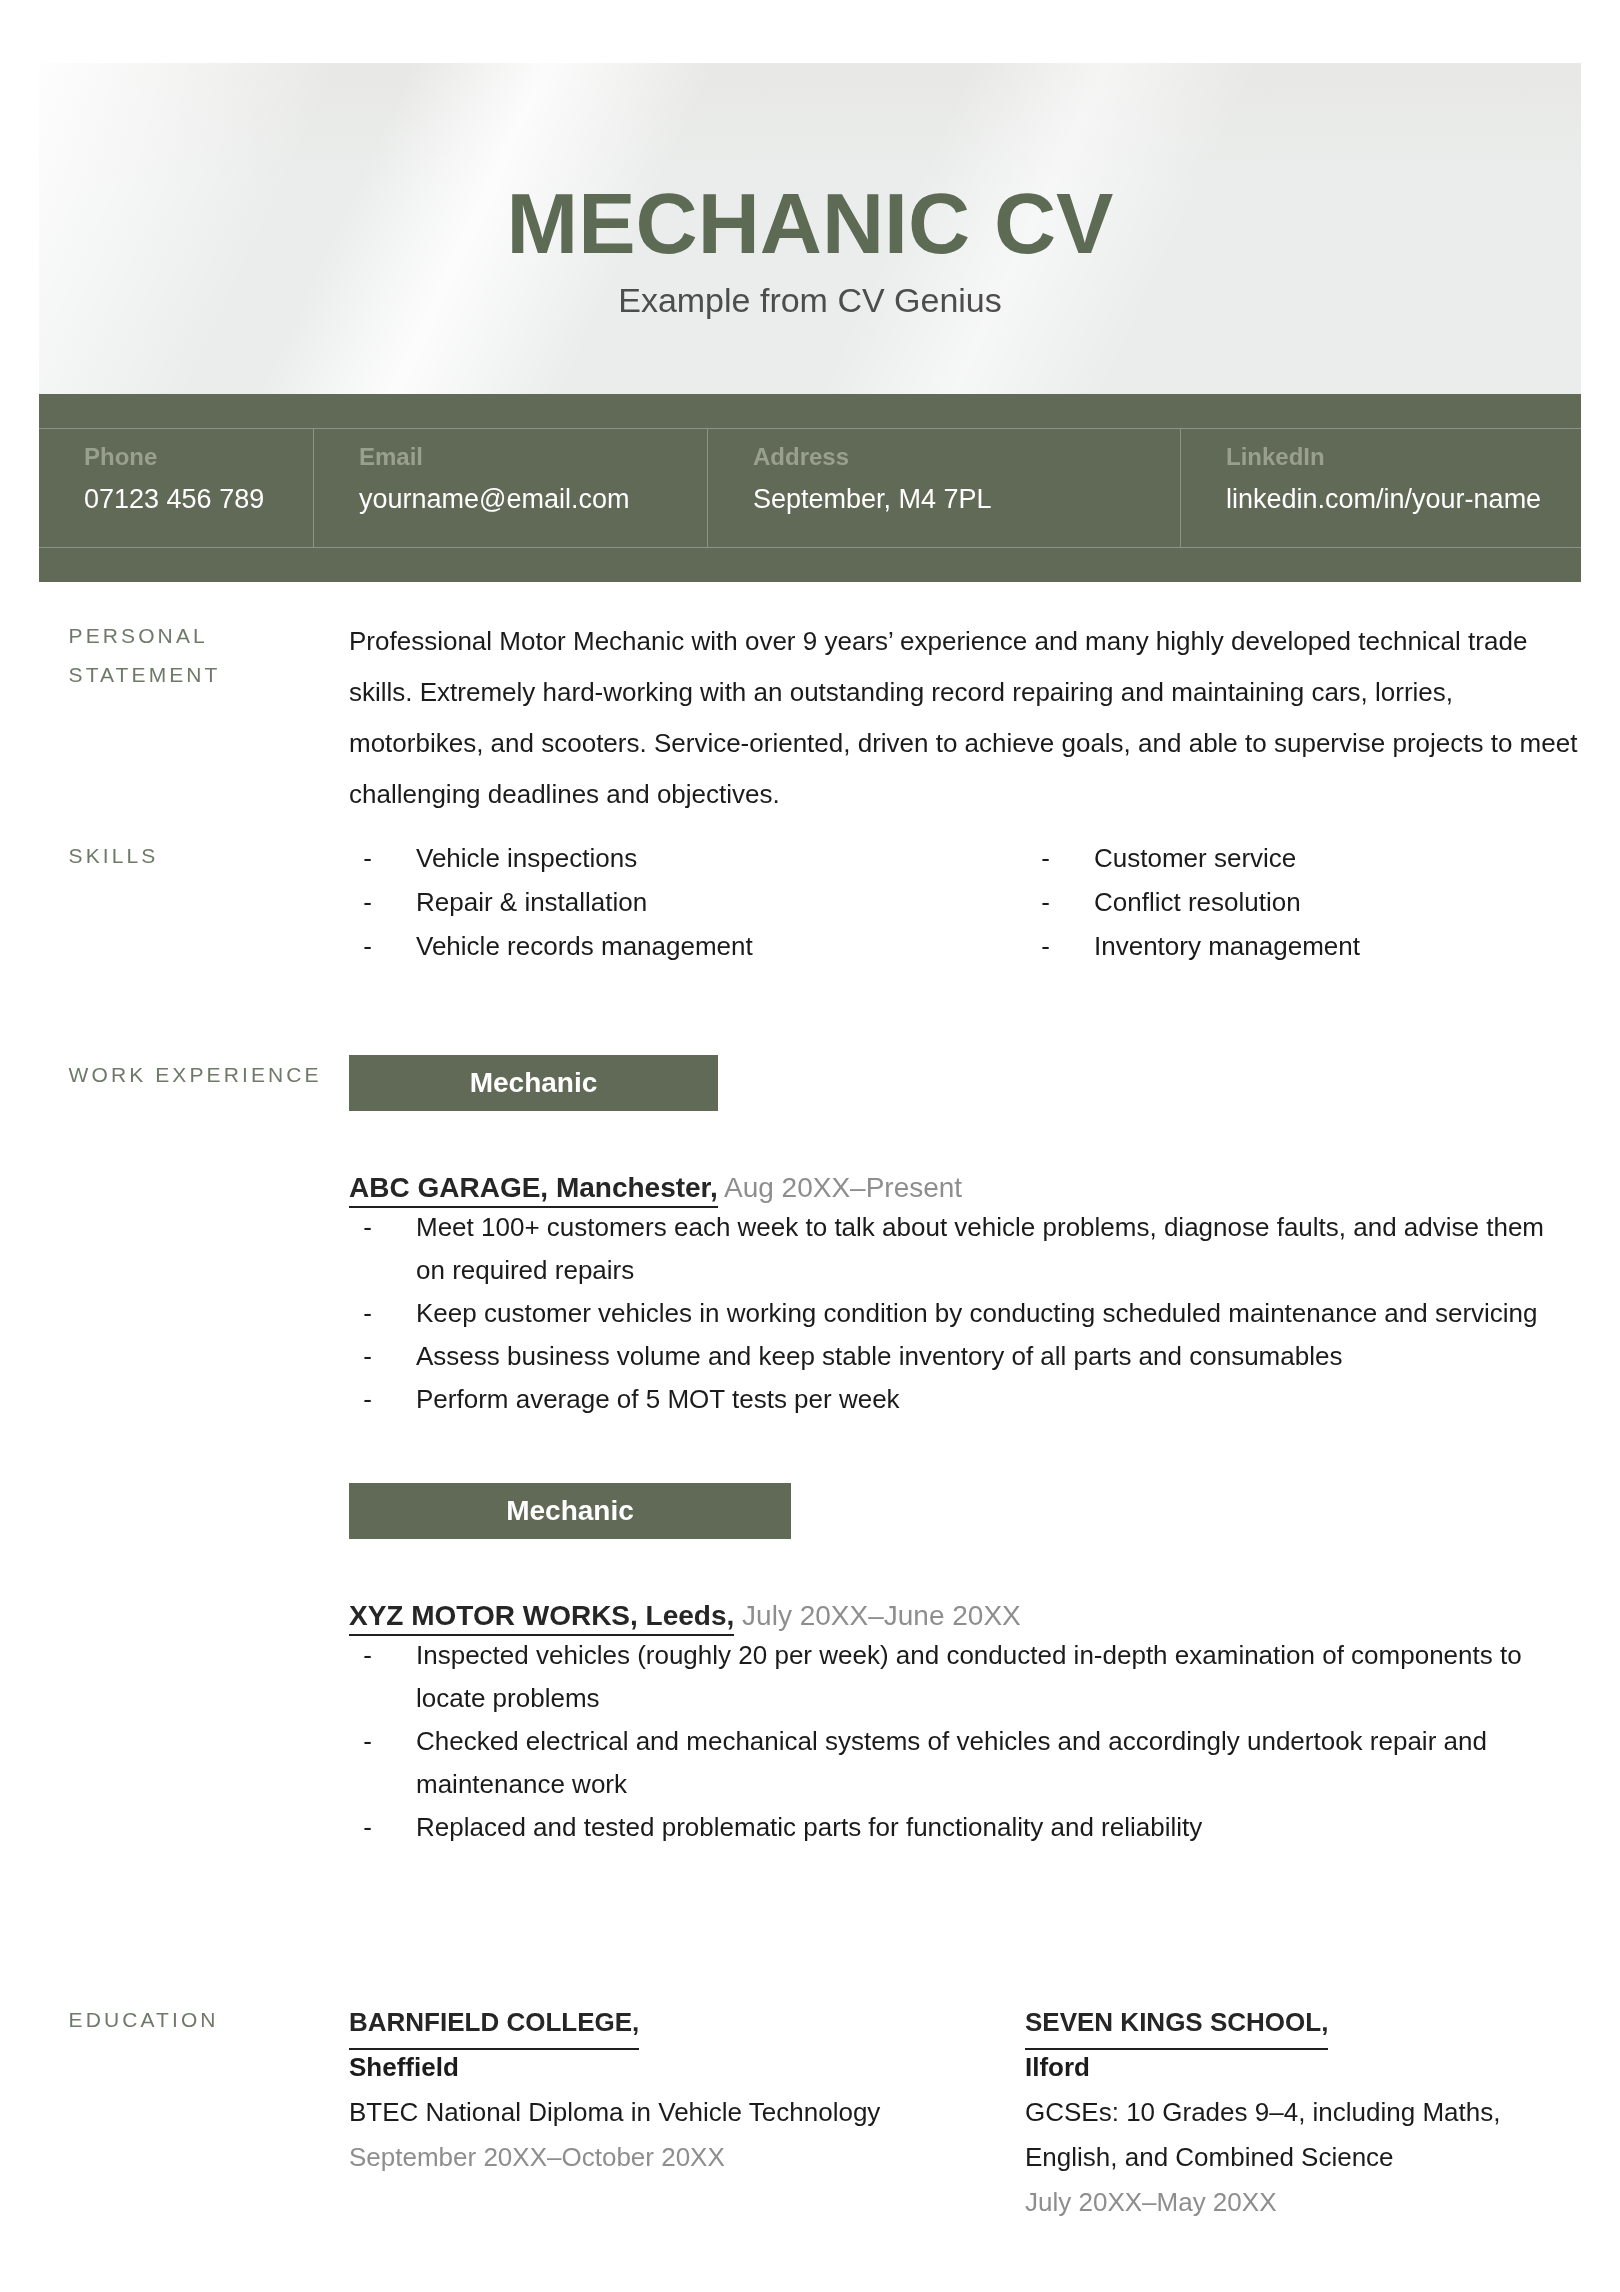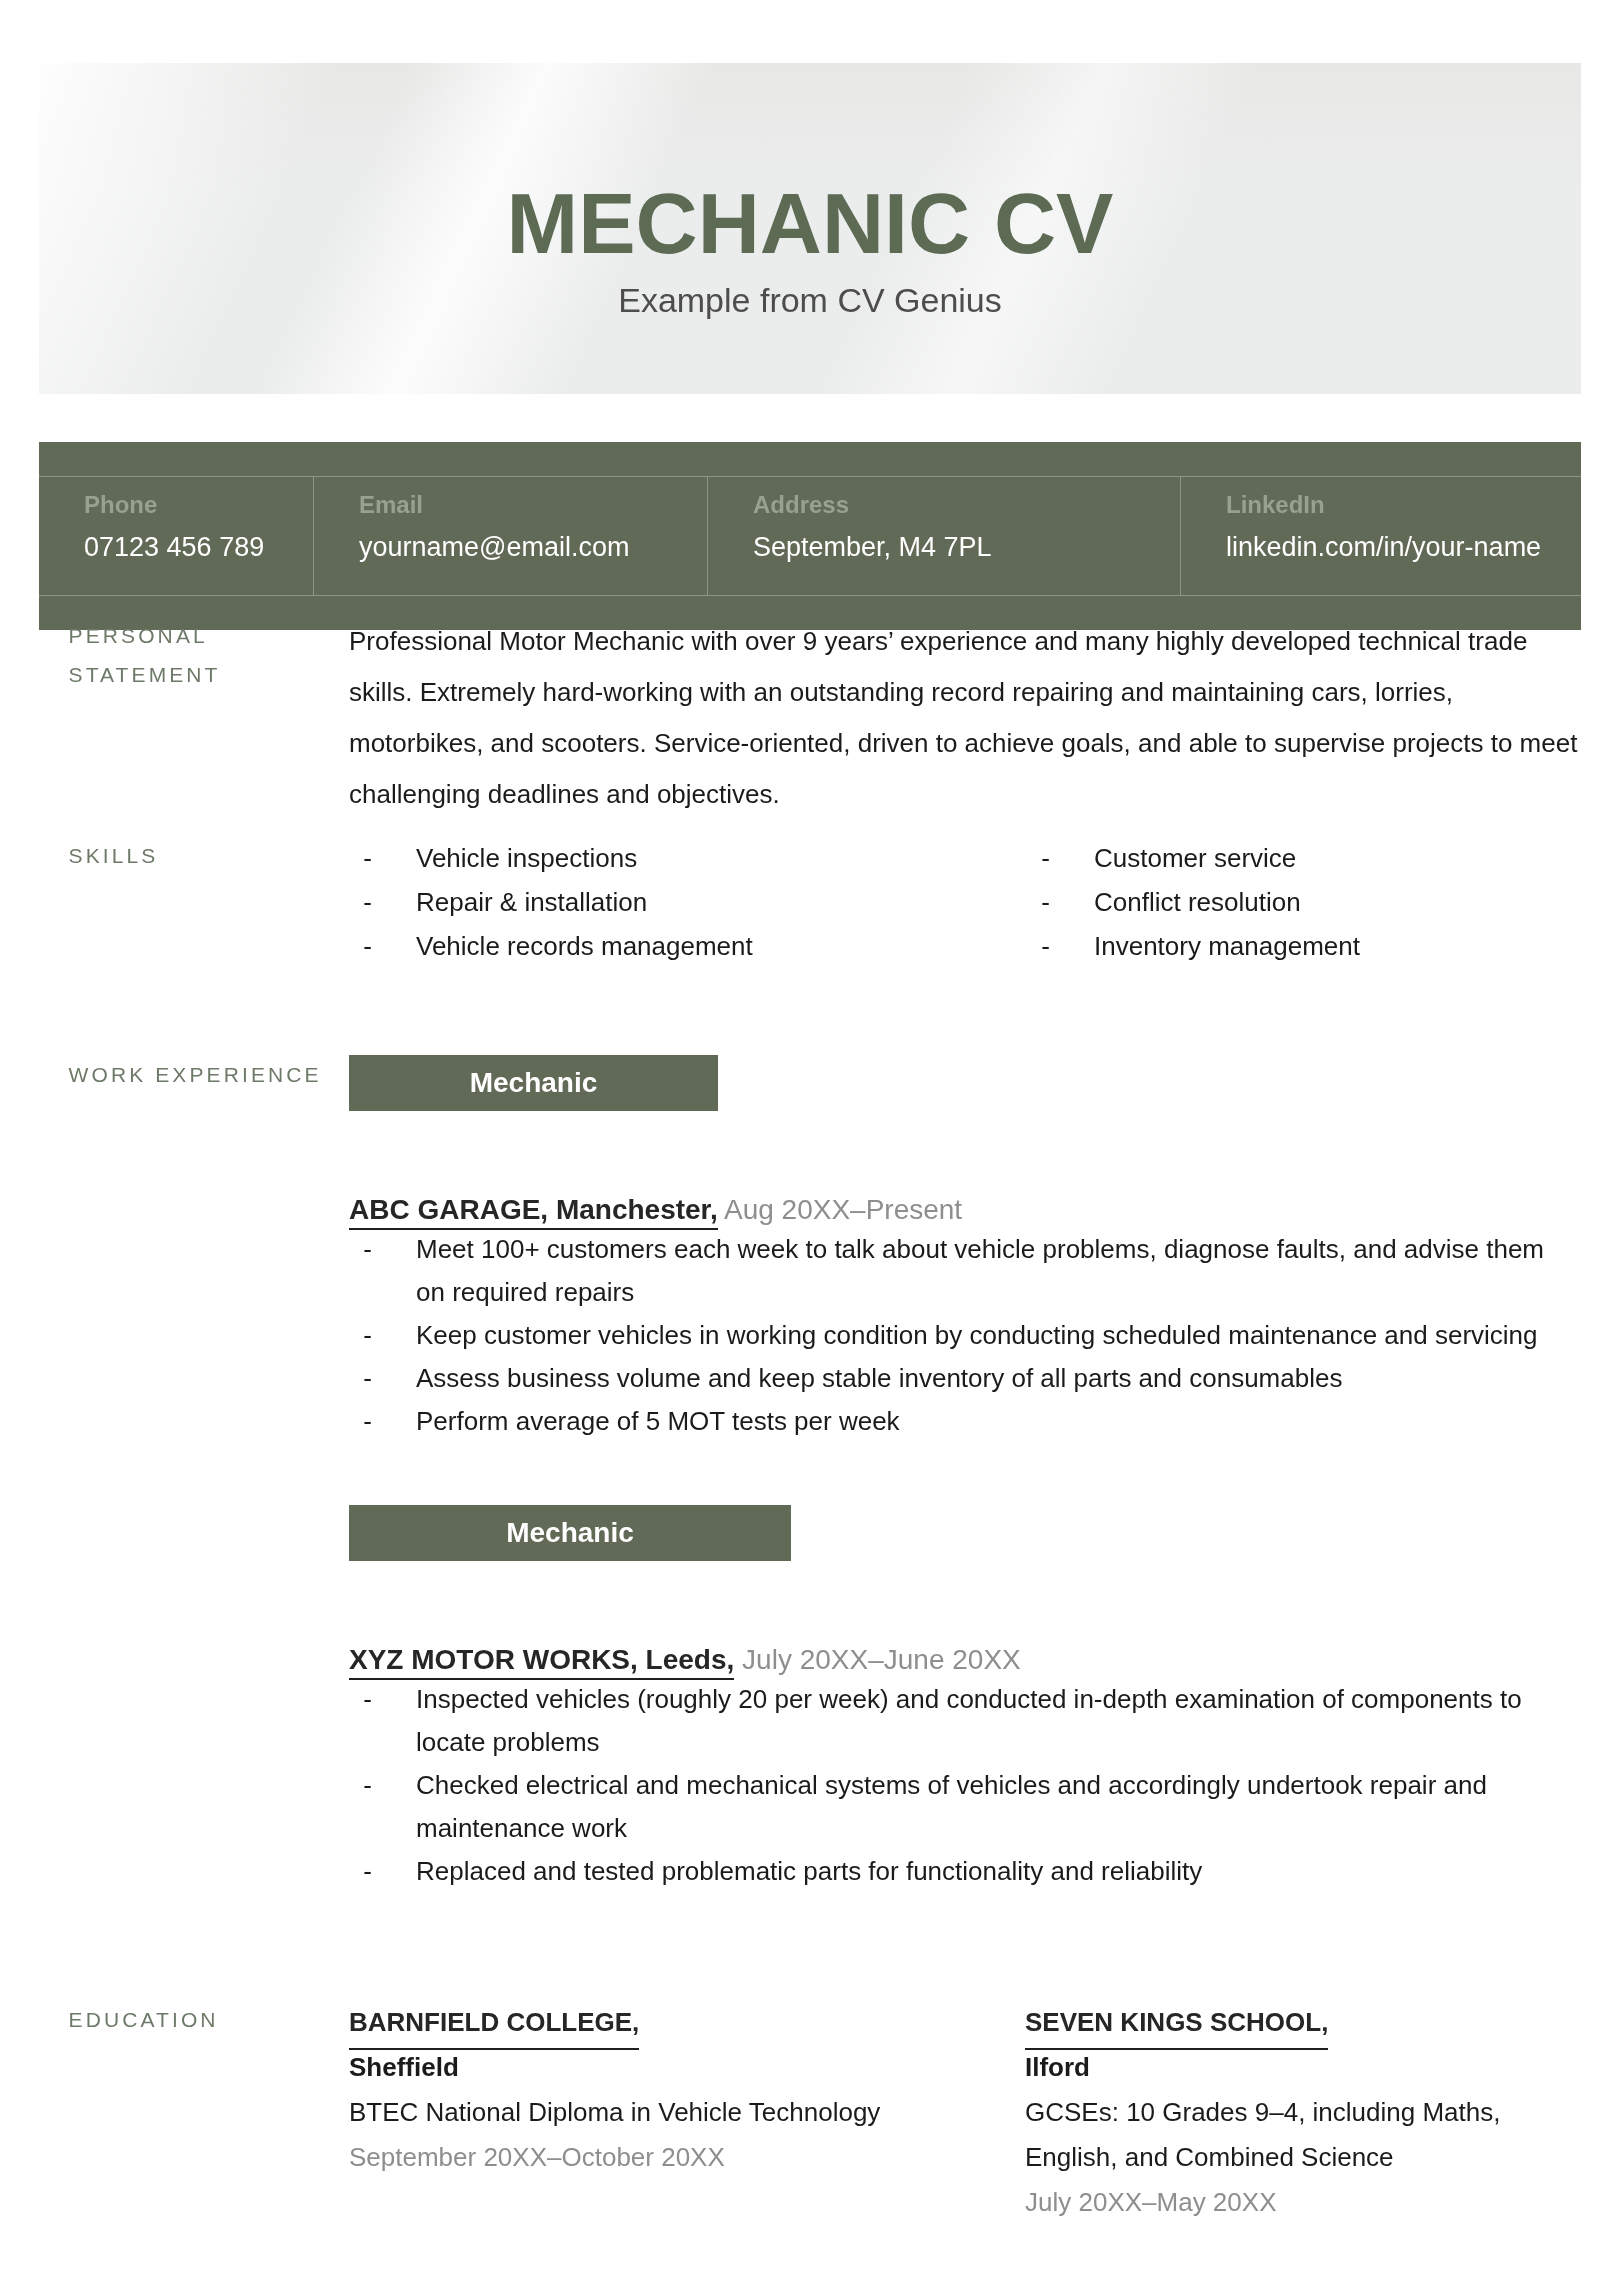--- a/index.html
+++ b/index.html
@@ -27,21 +27,21 @@
     margin:0; font-size:86px; font-weight:700; letter-spacing:0px;
     color:#5d6b54; line-height:1.05;
   }
   .cv-subtitle {
     margin:12.5px 0 0 0; font-size:34px; font-weight:400; color:#4d4d4d;
   }
 
   
   .contact-bar {
     position:absolute; left:39px; right:39px; top:394px; height:188px;
-    background:#616a57; display:flex;margin-top:48px;
+    background:#616a57; display:flex;
   }
   .contact-cell { box-sizing:border-box; padding-top:34px; }
   .contact-cell.c1 { width:274px; }
   .contact-cell.c2 { width:394px; }
   .contact-cell.c3 { width:473px; }
   .contact-cell.c4 { flex:1; }
   .cell-inner {
     box-sizing:border-box; height:120px; padding:14.3px 0 0 45px;
     border-top:0.9px solid rgba(255,255,255,0.28);
     border-bottom:0.9px solid rgba(255,255,255,0.28);
@@ -77,21 +77,21 @@
   .skills-cols li { line-height:44px; }
 
   .job-badge {
     box-sizing:border-box; height:56px; background:#616a57;
     color:#ffffff; font-size:28px; font-weight:700;
     text-align:center; line-height:56px;
   }
   .job-badge.b1 { width:369px; }
   .job-badge.b2 { width:442px; margin-top:62px; }
 
-  .employer-line { margin-top:81px; font-size:28px; line-height:36px; white-space:nowrap; }
+  .employer-line { margin-top:59px; font-size:28px; line-height:36px; white-space:nowrap; }
   .employer-name {
     font-weight:700; color:#262626;
     border-bottom:2.7px solid #1f1f1f; padding-bottom:2.7px;
   }
   .job-dates { color:#8e8e8e; }
   .job-bullets { margin-top:40px; }
   .job-bullets li { line-height:43px; }
   .job-bullets li .wrapcap { display:block; max-width:1164px; }
 
   .edu-cols { display:flex; }

